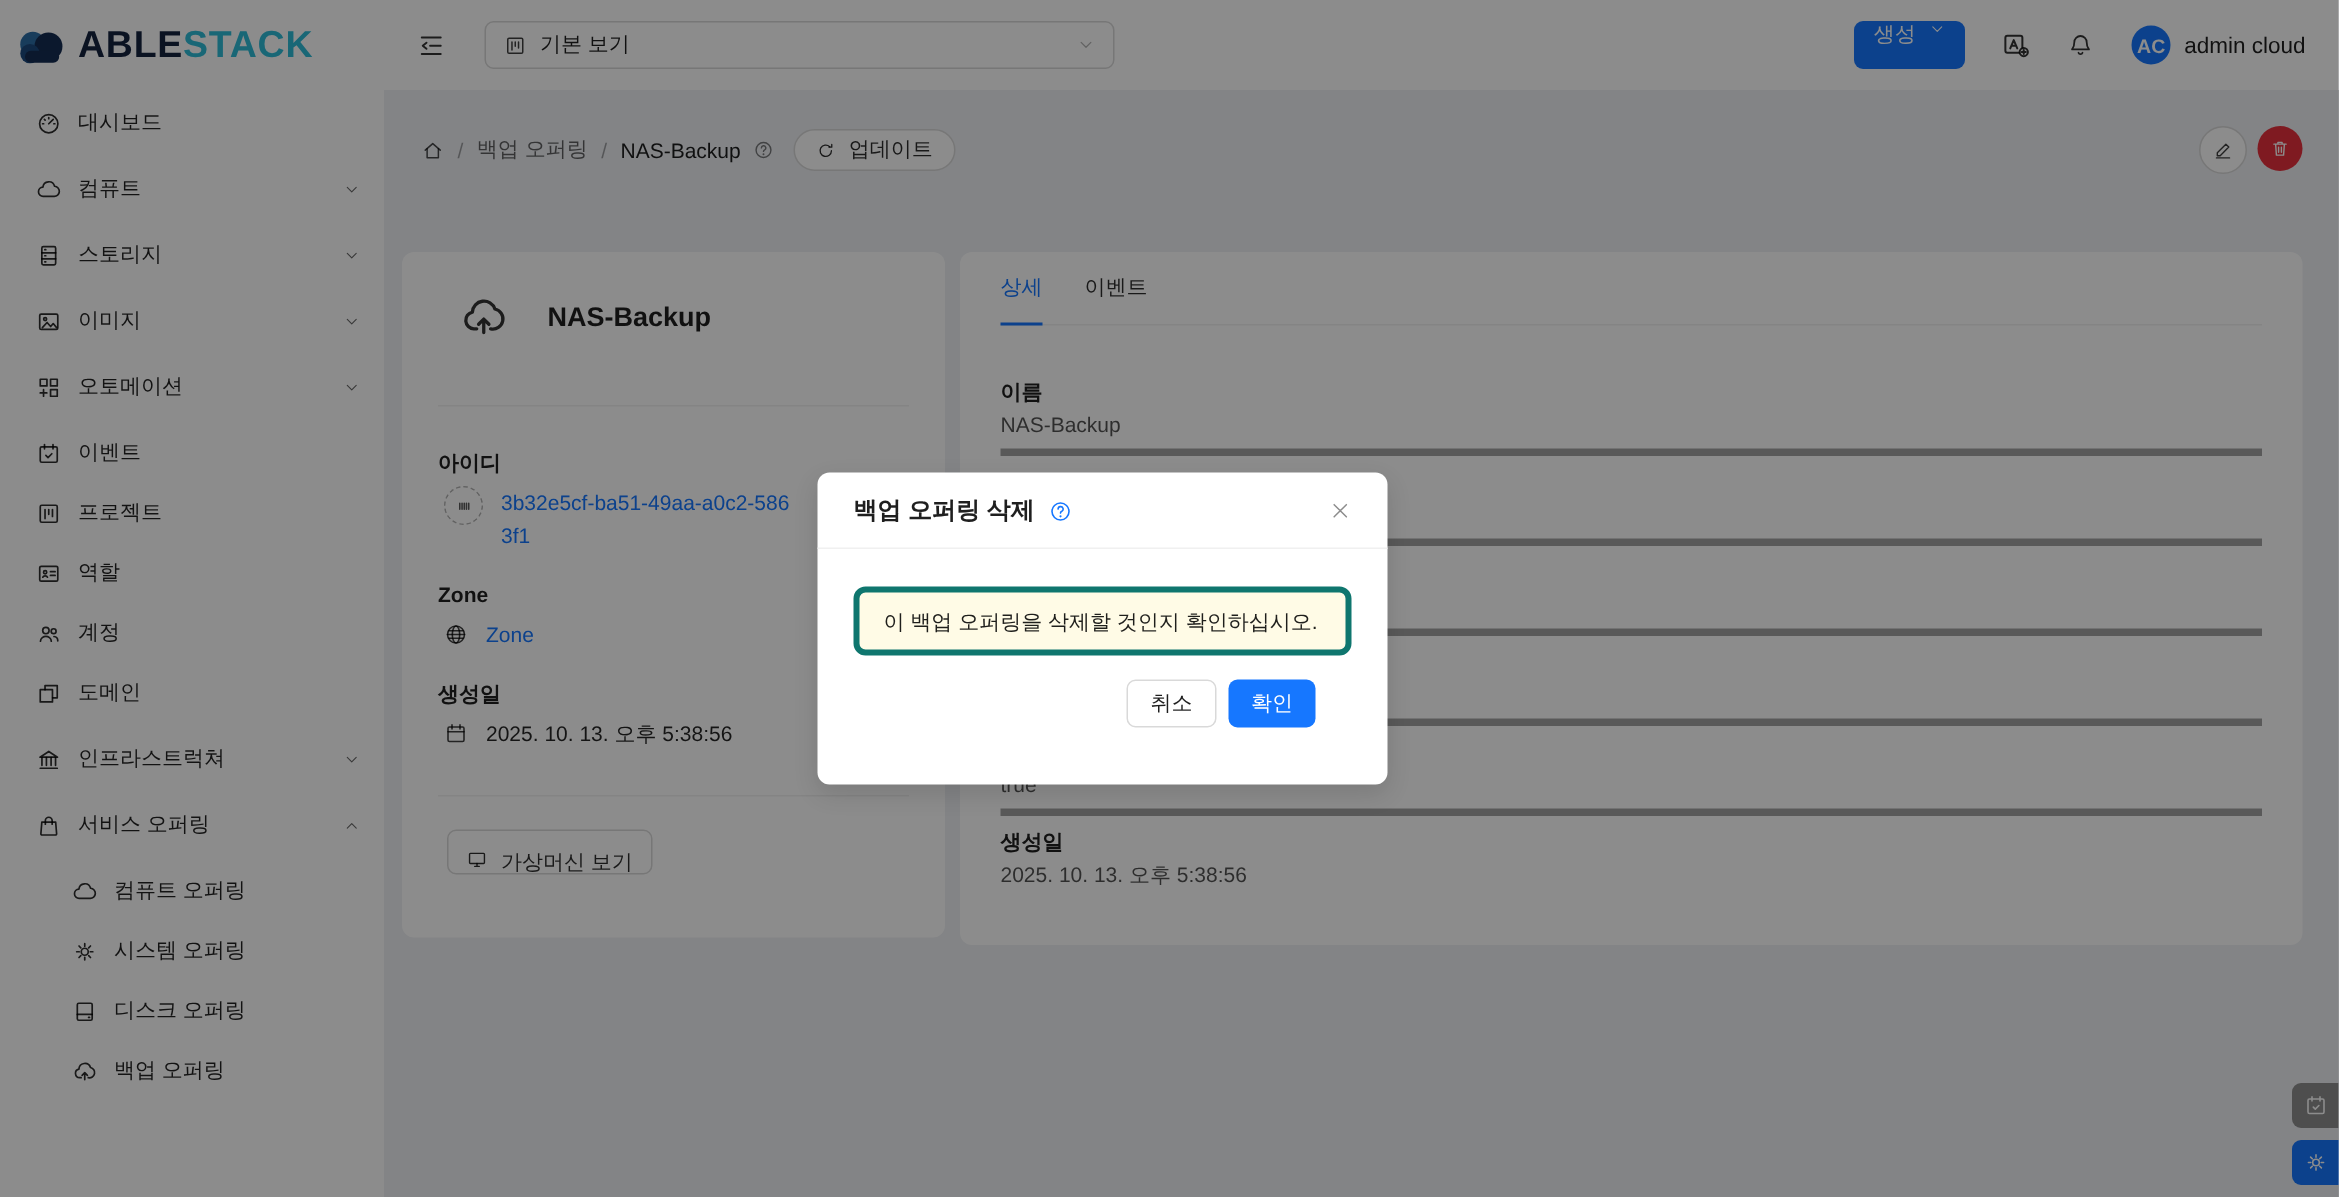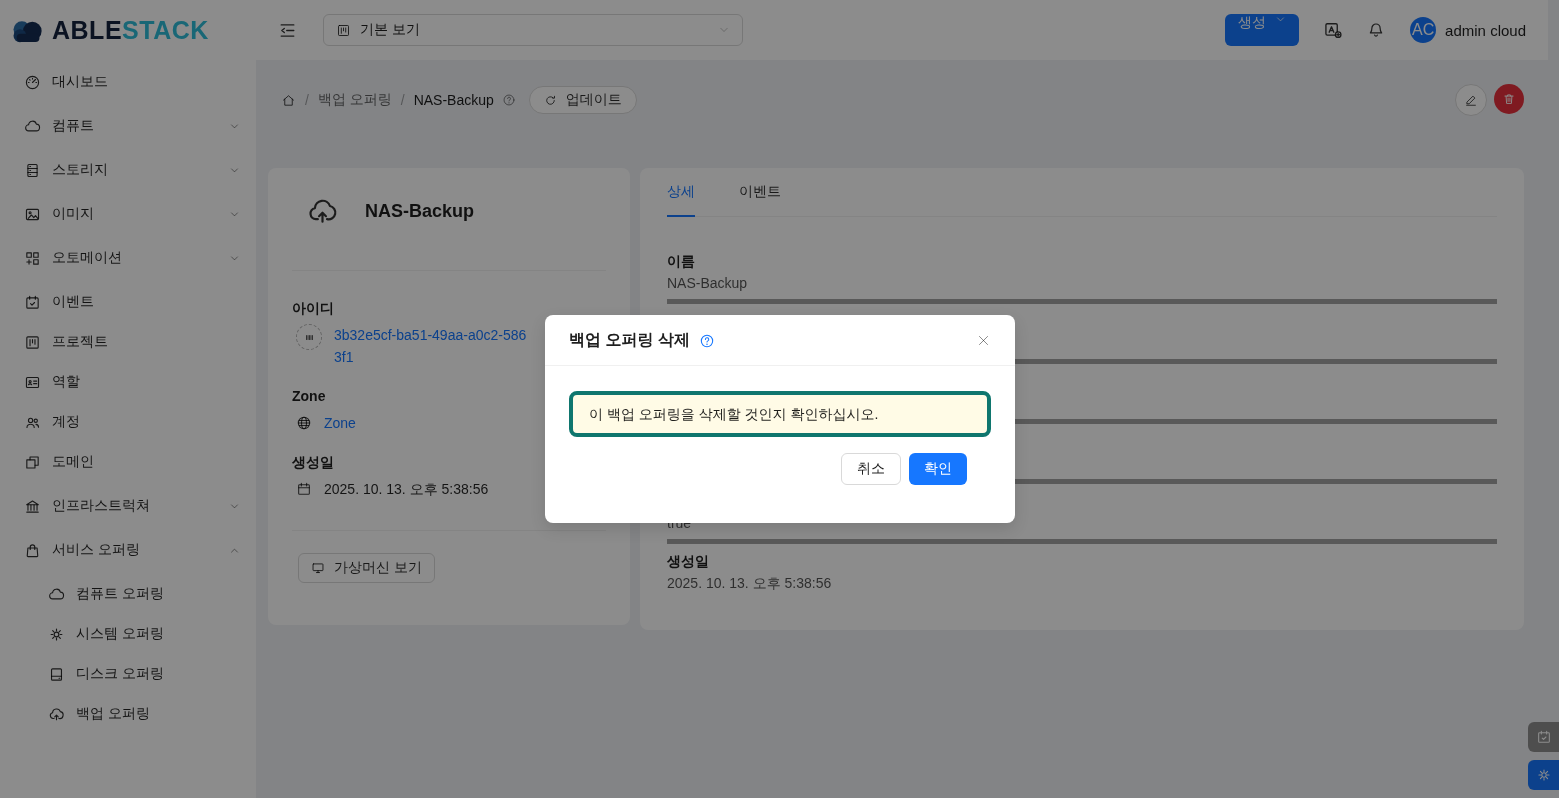--- a/index.html
+++ b/index.html
@@ -21,40 +21,40 @@
   .logo-stack{color:#2fbcd8}
   .menu{padding-top:2px}
   .m-item{display:flex;align-items:center;height:40px;padding:0 16px 0 24px;cursor:pointer}
   .m-item.group{margin:4px 0}
   .m-item.sub{padding-left:48px}
   .m-icon svg{width:17px;height:17px;color:rgba(0,0,0,.82)}
   .m-label{margin-left:11px;flex:1;color:rgba(0,0,0,.86);white-space:nowrap;overflow:hidden}
   .m-chev svg{width:11px;height:11px;color:rgba(0,0,0,.6)}
 
   
-  .main{position:absolute;left:256px;top:0;right:11px;height:738px}
+  .main{position:absolute;left:256px;top:0;right:0;height:738px}
   .topbar{height:60px;background:#fff;display:flex;align-items:center;padding:0 22px;box-sizing:border-box}
   .fold{color:rgba(0,0,0,.8);margin-right:26px;cursor:pointer}
   .fold svg{width:19px;height:19px}
   .view-select{width:420px;height:32px;border:1px solid #d9d9d9;border-radius:6px;background:#fff;
     display:flex;align-items:center;gap:9px;padding:0 12px;box-sizing:border-box;cursor:pointer}
   .view-select .vs-icon svg{width:15px;height:15px;color:rgba(0,0,0,.75)}
   .vs-chev{margin-left:auto;color:rgba(0,0,0,.3)}
   .vs-chev svg{width:12px;height:12px}
   .top-right{margin-left:auto;display:flex;align-items:center}
   .btn-create{height:32px;padding:0 13px;background:#1677ff;color:#fff;border-radius:6px;border:none;
     display:inline-flex;align-items:flex-start;gap:9px;font-size:14px;cursor:pointer;margin-right:24px;
     font-family:inherit}
   .btn-create svg{width:11px;height:11px}
   .tr-icon{color:rgba(0,0,0,.8);margin-right:24px;cursor:pointer}
   .tr-icon svg{width:20px;height:20px}
   .bell-icon{color:rgba(0,0,0,.8);margin-right:25px;cursor:pointer}
   .bell-icon svg{width:18px;height:18px}
-  .avatar{width:26px;height:26px;border-radius:50%;background:#1677ff;color:#fff;font-size:16px;
-    font-weight:400;display:flex;align-items:center;justify-content:center;cursor:pointer}
+  .avatar{width:26px;height:26px;border-radius:50%;background:#1677ff;color:#fff;font-size:13px;
+    font-weight:700;display:flex;align-items:center;justify-content:center;cursor:pointer}
   .username{margin-left:9px;font-size:15px;cursor:pointer}
 
   
   .crumb-row{display:flex;align-items:center;margin:25px 24px 0 25px;height:30px}
   .crumb-home{color:rgba(0,0,0,.7);cursor:pointer}
   .crumb-home svg{width:15px;height:15px}
   .crumb-sep{color:rgba(0,0,0,.35);margin:0 9px}
   .crumb-link{color:rgba(0,0,0,.6);cursor:pointer}
   .crumb-cur{color:rgba(0,0,0,.88)}
   .crumb-q{color:rgba(0,0,0,.5);margin-left:8px}
@@ -82,46 +82,46 @@
   .lf-row{display:flex;align-items:flex-start;gap:12px;margin-top:5px;margin-left:4px;line-height:22px}
   .badge-icon{width:24px;height:24px;border:1px dashed rgba(0,0,0,.3);border-radius:50%;
     display:flex;align-items:center;justify-content:center;color:rgba(0,0,0,.65);margin-top:0}
   .badge-icon svg{width:13px;height:13px}
   .lf-row .plain-ico{color:rgba(0,0,0,.75);margin-top:3px}
   .lf-row .plain-ico svg{width:16px;height:16px}
   .lf-link{color:#1677ff;cursor:pointer;word-break:break-all}
   .lf-text{color:rgba(0,0,0,.85)}
   .hr2{border:none;border-top:1px solid #f0f0f0;margin:30px 0 0}
   .btn-vm{margin:22px 13px 0 6px;height:30px;border:1px solid #d9d9d9;border-radius:6px;background:#fff;
-    display:inline-flex;align-items:center;gap:9px;padding:12px 12px;font-size:14px;cursor:pointer;
+    display:inline-flex;align-items:flex-start;gap:9px;padding:12px 12px;font-size:14px;cursor:pointer;
     color:rgba(0,0,0,.82);font-family:inherit}
   .btn-vm svg{width:14px;height:14px}
 
   .card-right{position:absolute;left:384px;top:168px;right:24px;height:462px;background:#fff;
     border-radius:8px;padding:0 27px;box-sizing:border-box}
-  .tabs{display:flex;gap:44px;height:48px;border-bottom:1px solid #f0f0f0}
+  .tabs{display:flex;gap:28px;height:48px;border-bottom:1px solid #f0f0f0}
   .tab{display:flex;align-items:center;position:relative;cursor:pointer;color:rgba(0,0,0,.82)}
   .tab.active{color:#1677ff;font-weight:500}
   .tab.active::after{content:"";position:absolute;left:0;right:0;bottom:-1px;height:2px;background:#1677ff}
   .fields{padding-top:27px}
   .field{height:60px;box-sizing:border-box;border-bottom:5px solid #a3a3a3;padding-top:6px}
   .field:last-child{border-bottom:none}
   .f-label{font-weight:700;line-height:22px;min-height:22px}
   .f-value{line-height:22px;min-height:22px;color:rgba(0,0,0,.68)}
 
   
   .float{position:absolute;right:0;width:31px;height:30px;border-radius:6px 0 0 6px;display:flex;
     align-items:center;justify-content:center;color:#fff;cursor:pointer;z-index:4}
   .float svg{width:16px;height:16px}
   .float.events{top:722px;background:#8f8f8f}
   .float.settings{top:760px;background:#1677ff}
 
   
   .mask{position:absolute;inset:0;background:rgba(0,0,0,.45);z-index:10}
-  .modal{position:absolute;left:545px;top:315px;width:470px;height:208px;background:#fff;border-radius:8px;
+  .modal{position:absolute;left:545px;top:315px;width:380px;height:208px;background:#fff;border-radius:8px;
     z-index:20;box-shadow:0 6px 16px rgba(0,0,0,.12);box-sizing:border-box}
   .modal-head{display:flex;align-items:center;padding:15px 24px 14px;gap:9px}
   .modal-title{font-size:16px;font-weight:600}
   .q-blue{color:#1677ff}
   .q-blue svg{width:16px;height:16px}
   .modal-close{margin-left:auto;color:rgba(0,0,0,.45);cursor:pointer}
   .modal-close svg{width:15px;height:15px}
   .modal-div{border:none;border-top:1px solid #f0f0f0;margin:0}
   .modal-body{padding:25px 24px 0}
   .alert{background:#fffbe6;border:4px solid #0f766e;border-radius:8px;padding:8px 16px;line-height:22px;

